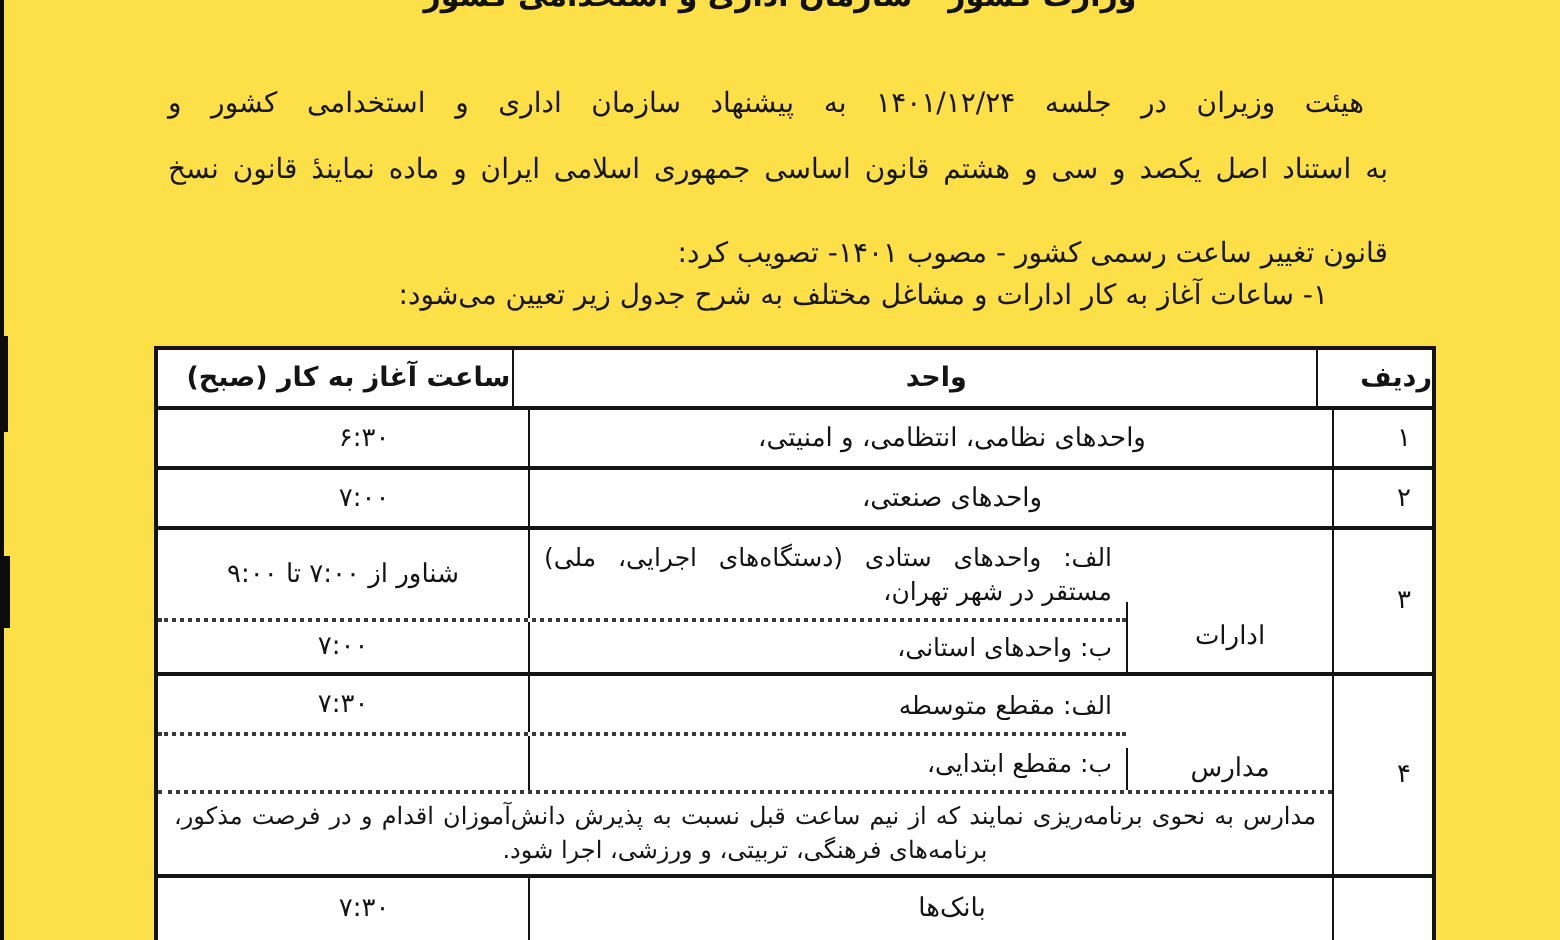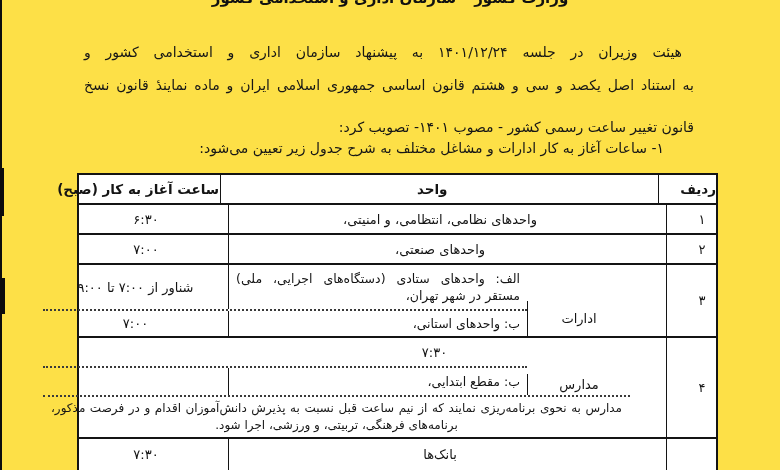--- a/index.html
+++ b/index.html
@@ -32,21 +32,21 @@
   
   .tbl {
     position:absolute; top:173px; right:62px; left:62px; width:641px; height:297px;
     border:2px solid #141414; border-bottom:none; background:#fff;
     font-size:13px; color:#141414;
   }
   .trow { display:flex; direction:rtl; width:100%; }
   .bb   { border-bottom:2px solid #141414; }
   .cell { display:flex; align-items:center; justify-content:center; text-align:center;padding-left:21px; }
   .bl   { border-left:1.5px solid #141414; }
-  .c-no   { flex:0 0 50px;margin-left:36px; }
+  .c-no   { flex:0 0 50px; }
   .c-unit { flex:0 0 402px;text-align:center; }
   .c-time { flex:0 0 185px; }
   .hdr  { font-weight:bold; font-size:13.5px; }
 
   .h30 { height:30px; }
   .r3  { height:73px; }
   .r4  { height:101px; }
   .r5  { height:31px; }
 
   .grouparea { flex:0 0 587px; display:flex; direction:rtl; }
@@ -127,20 +127,23 @@
       </div>
     </div>
 
     <div class="trow r4 bb">
       <div class="cell c-no bl">۴</div>
       <div class="r4stack">
         <div class="r4top">
           <div class="c-group bl">مدارس</div>
           <div class="substack">
             <div class="subrow sr4a">
+              <div class="su bl">
+                  <div class="txt">الف: مقطع متوسطه</div>
+                </div>
               <div class="st">۷:۳۰</div>
             </div>
             <div class="subrow sr4b dotted">
               <div class="su bl">
                   <div class="txt">ب: مقطع ابتدایی،</div>
                 </div>
             </div>
           </div>
         </div>
         <div class="note dotted">مدارس به نحوی برنامه‌ریزی نمایند که از نیم ساعت قبل نسبت به پذیرش دانش‌آموزان اقدام و در فرصت مذکور، برنامه‌های فرهنگی، تربیتی، و ورزشی، اجرا شود.</div>

